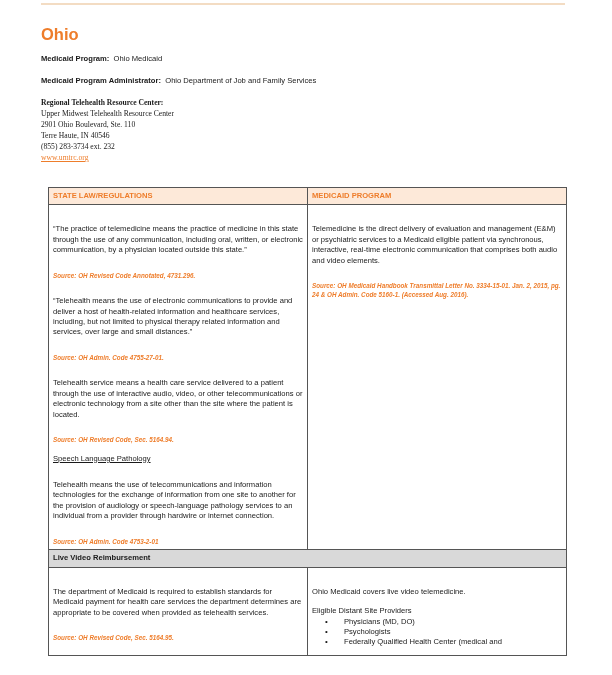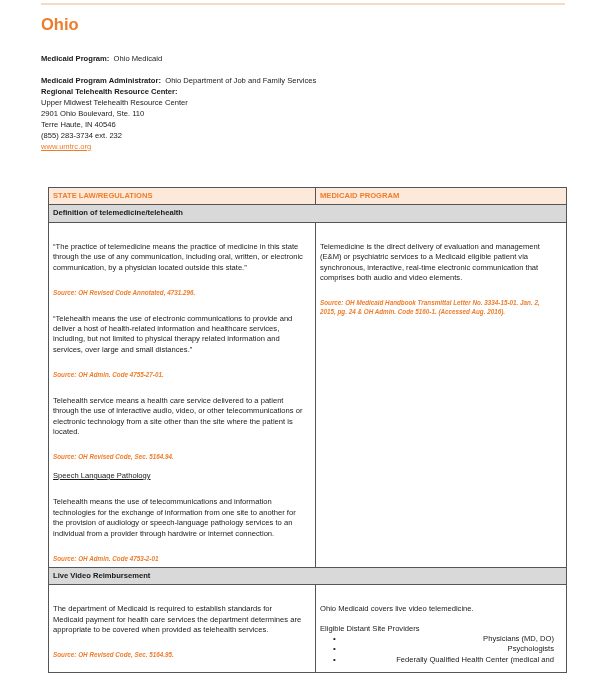--- a/index.html
+++ b/index.html
@@ -11,54 +11,54 @@
       position: relative;
     }
     .top-rule {
       position: absolute; left: 41px; top: 3px; width: 524px; height: 2px;
       background: #f3dcc3;
     }
     .page {
       position: absolute; left: 41px; top: 0; width: 526px;
     }
     h1.state-title {
-      margin: 0; position: absolute; top: 15px; left: 0;
+      margin: 0; position: absolute; top: 25px; left: 0;
       font-size: 16.5px; font-weight: bold; color: #ee7d2b;
     }
     .info { position: absolute; left: 0; font-size: 7.6px; line-height: 11px; }
     .info b { font-weight: bold; margin-top: 24px; }
     .info-1 { top: 53px; }
     .info-2 { top: 75px; }
-    .info-3 { top: 86px; }
+    .info-3 { top: 97px; font-family: Liberation Serif, serif; }
     .link { color: #ee7d2b; text-decoration: underline; margin-top: 20px; }
 
     table.laws {
       position: absolute; top: 187px; left: 7px;
       width: 519px; border-collapse: collapse;
       font-size: 7.6px; line-height: 10.4px;
     }
     table.laws td, table.laws th {
       border: 1px solid #555;
       vertical-align: top;
       text-align: left;
-      padding: 3px 12px 3px 4px;
+      padding: 3px 4px 3px 4px;
     }
     th.col-head {
       background: #fde9d9; color: #ee7d2b; font-weight: bold;
       font-size: 7.6px; padding: 3px 4px;
     }
     td.section {
       background: #d9d9d9; font-weight: bold; padding: 3px 4px;
     }
     .col-l { width: 250px; }
     p { margin: 16px 0 9px 0; }
     p.src { color: #ee7d2b; font-style: italic; font-weight: bold; font-size: 6.3px; line-height: 8.6px; }
     .u { text-decoration: underline; }
     ul.providers { margin: 0; padding-left: 32px; list-style: none; }
-    ul.providers li { position: relative; text-align: right; }
+    ul.providers li { position: relative; }
     ul.providers li::before {
       content: "\2022"; position: absolute; left: -19px; font-size: 8px;
     }
   </style>
 </head>
 <body>
 
 <div class="top-rule"></div>
 
 <div class="page">
@@ -83,23 +83,20 @@
     <div><a class="link">www.umtrc.org</a></div>
   </div>
 
   <table class="laws">
     <tbody>
         <tr>
       <th class="col-head col-l">STATE LAW/REGULATIONS</th>
       <th class="col-head">MEDICAID PROGRAM</th>
     </tr>
 
-    <tr>
-      <td class="section" colspan="2">Definition of telemedicine/telehealth</td>
-    </tr>
     <tr>
       <td class="col-l">
         <p>“The practice of telemedicine means the practice of medicine in this state through the use of any communication, including oral, written, or electronic communication, by a physician located outside this state.”</p>
         <p class="src">Source: OH Revised Code Annotated, 4731.296.</p>
         <p>“Telehealth means the use of electronic communications to provide and deliver a host of health-related information and healthcare services, including, but not limited to physical therapy related information and services, over large and small distances.”</p>
         <p class="src">Source: OH Admin. Code 4755-27-01.</p>
         <p>Telehealth service means a health care service delivered to a patient through the use of interactive audio, video, or other telecommunications or electronic technology from a site other than the site where the patient is located.</p>
         <p class="src">Source:  OH Revised Code, Sec. 5164.94.</p>
         <div class="u">Speech Language Pathology</div>
         <p>Telehealth means the use of telecommunications and information technologies for the exchange of information from one site to another for the provision of audiology or speech-language pathology services to an individual from a provider through hardwire or internet connection.</p>

